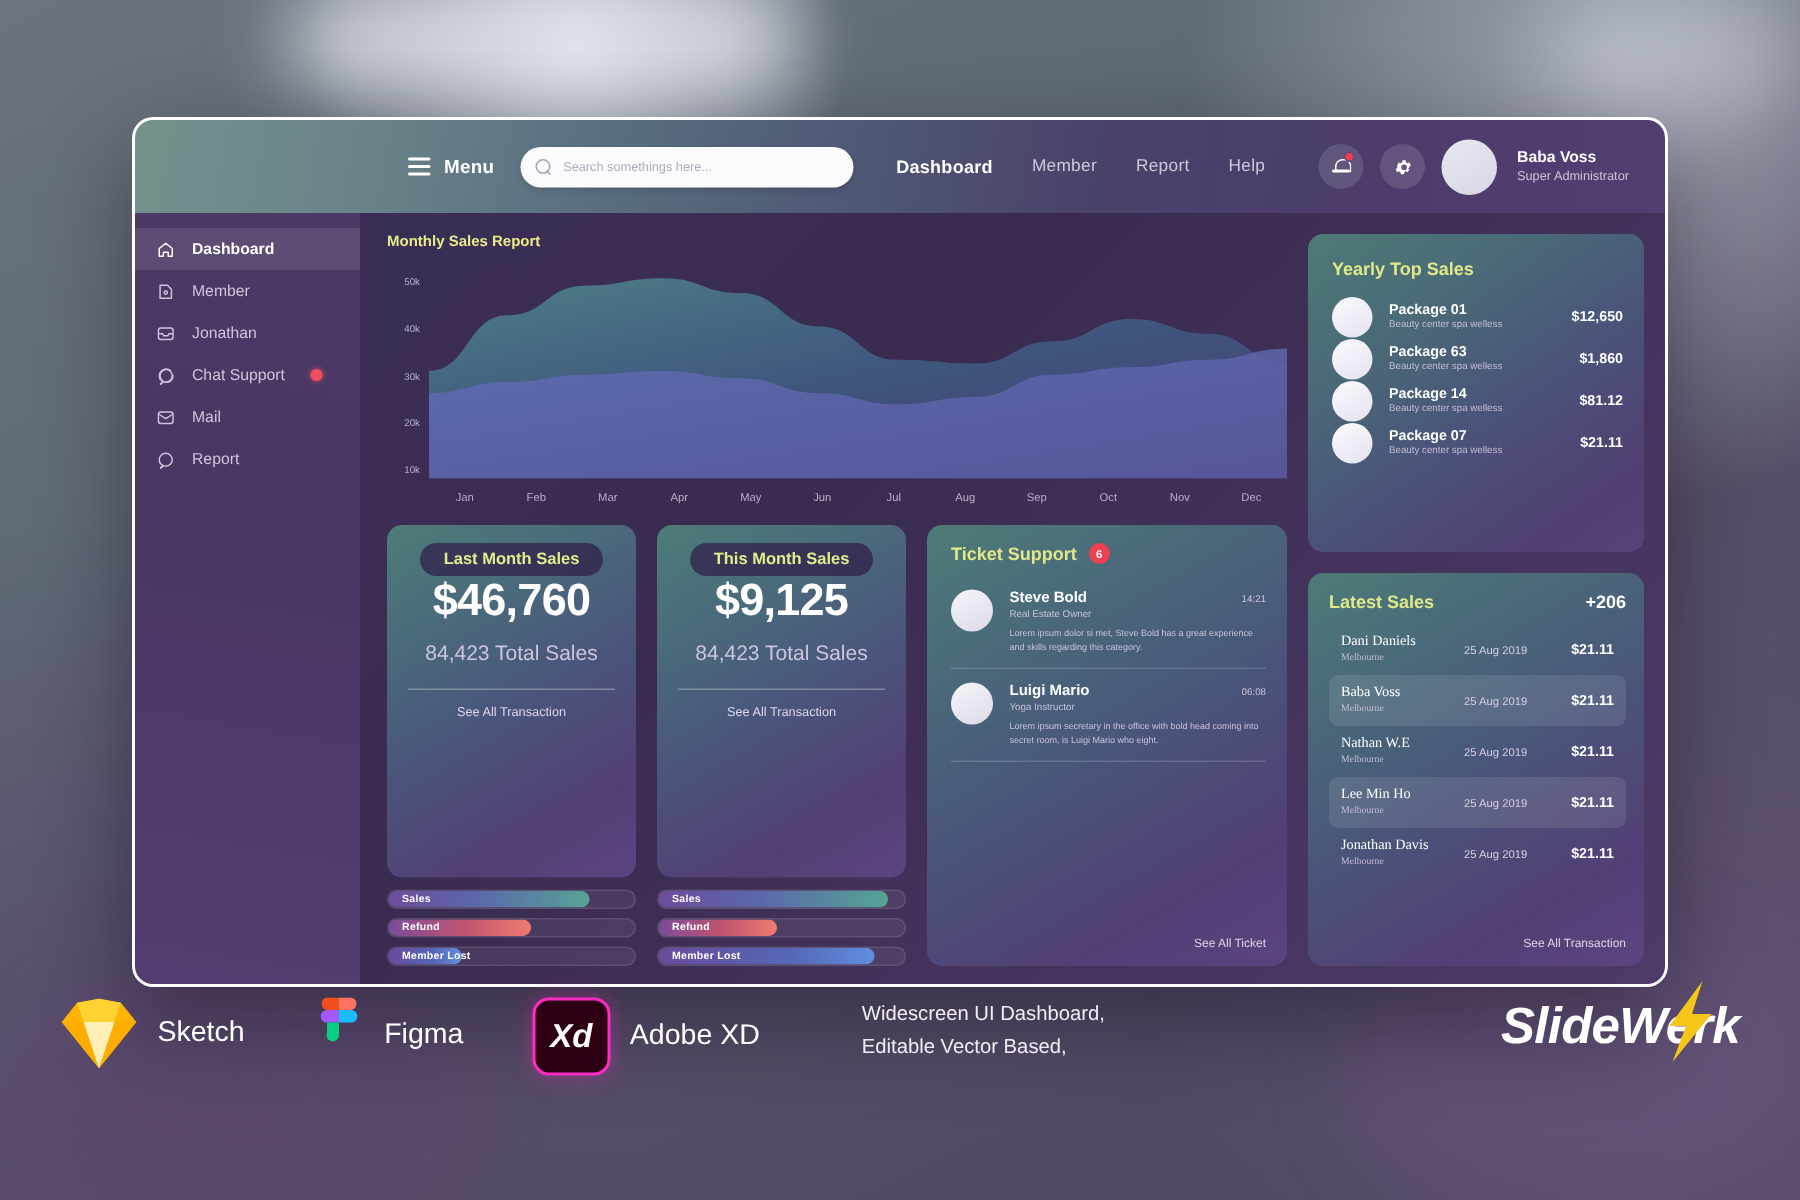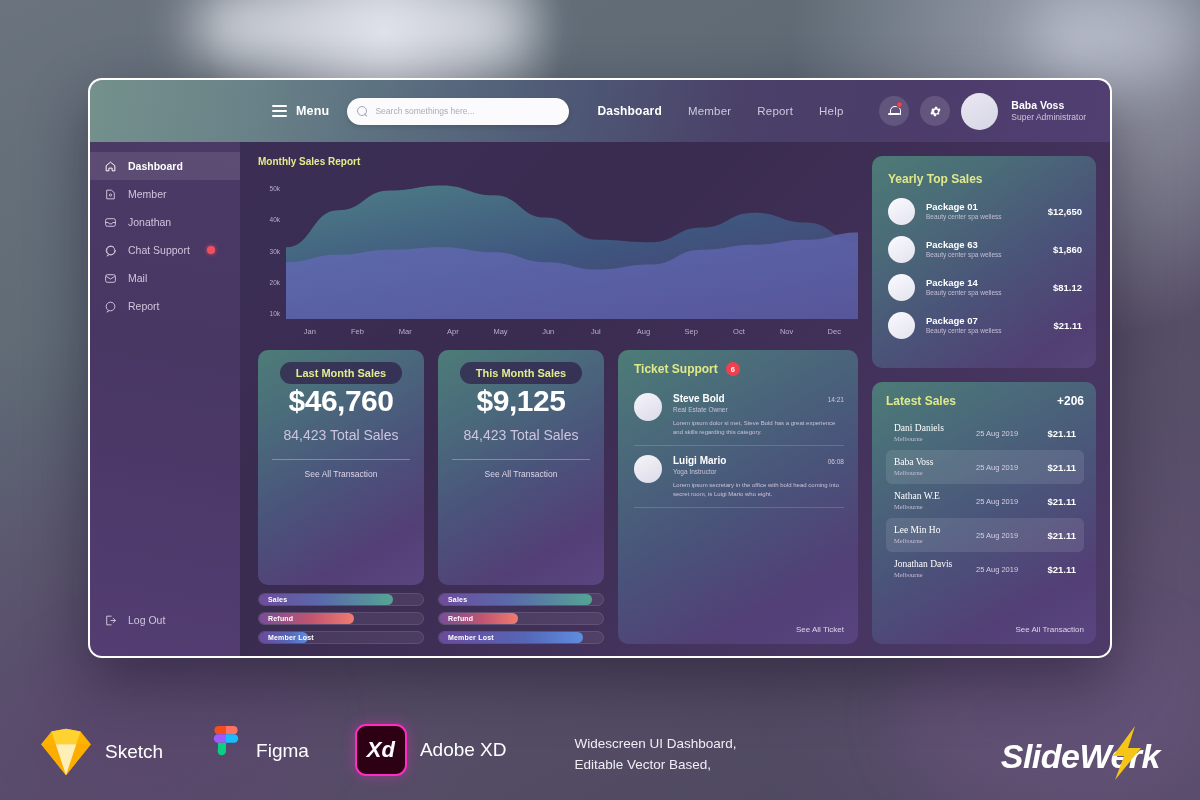--- a/index.html
+++ b/index.html
@@ -159,21 +159,21 @@
 
   
   .panel { border-radius: 10px; overflow: hidden; }
   .panel-top {
     background: linear-gradient(145deg, #4d7b76 0%, #4a6a78 28%, #4a5479 55%, #513f73 85%, #56447a 100%);
   }
   .panel-title { color: #dfe98a; font-size: 12px; font-weight: bold; }
 
   
   .yts { flex: 0 0 212px; padding: 16px 14px 10px 16px; display: flex; flex-direction: column; }
-  .yts-list { margin-top: 12px; display: flex; flex-direction: column; gap: 11px; }
+  .yts-list { margin-top: 12px; display: flex; flex-direction: column; gap: 1px; }
   .yts-row { display: flex; align-items: center; gap: 11px; }
   .yts-av { width: 27px; height: 27px; flex: 0 0 27px; border-radius: 50%; background: linear-gradient(150deg,#fafaff,#e4e3ee); }
   .yts-info { flex: 1; min-width: 0; line-height: 1.3; }
   .yts-name { color: #fff; font-size: 9.5px; font-weight: bold; }
   .yts-sub { color: #c4bcd4; font-size: 6.5px; }
   .yts-amt { color: #fff; font-size: 9.5px; font-weight: bold; white-space: nowrap; }
 
   
   .bottom-row { flex: 1; display: flex; gap: 14px; min-height: 0; }
   .sales-card {
@@ -261,22 +261,22 @@
   .l-who { width: 82px; flex: 0 0 82px; line-height: 1.25; font-family: Liberation Serif, serif; }
   .l-name { color: #fff; font-size: 9.5px; }
   .l-city { color: #c4bcd4; font-size: 6.5px; }
   .l-date { flex: 1; color: #d5cee3; font-size: 7.5px; }
   .l-amt { color: #fff; font-size: 9.5px; font-weight: bold; white-space: nowrap; }
   .l-foot { margin-top: auto; text-align: right; padding-top: 6px; }
   .l-foot span { color: #ded7ec; font-size: 8px; cursor: pointer; }
 
   
   .footer {
-    position: absolute; left: 0; right: 0; top: 641px; height: 135px;
-    display: flex; align-items: flex-end; padding: 0 40px;
+    position: absolute; left: 0; right: 0; top: 665px; height: 135px;
+    display: flex; align-items: flex-start; padding: 0 40px;
   }
   .tool { display: flex; align-items: center; gap: 13px; margin-right: 46px; }
   .tool-label { color: #fff; font-size: 19px; }
   .sketch-logo { width: 52px; height: 48px; }
   .figma-logo { width: 34px; height: 50px; }
   .xd-logo {
     width: 52px; height: 52px; border-radius: 11px;
     background: #2e0014; border: 2.5px solid #ff2bc2;
     display: flex; align-items: center; justify-content: center;
     color: #fff; font-size: 22px; font-weight: bold; font-style: italic;
@@ -381,27 +381,20 @@
       <div class="side-item">
         <svg class="side-ico" viewBox="0 0 24 24" fill="none" stroke="currentColor" stroke-width="1.8">
             <circle cx="12" cy="12" r="8"></circle>
             <path d="M7 20l-1.5 2.5L9 20" stroke-linejoin="round"></path>
           </svg>
         <span>Report</span>
       </div>
 
       <div class="side-spacer"></div>
 
-      <div class="side-item logout">
-        <svg class="side-ico" viewBox="0 0 24 24" fill="none" stroke="currentColor" stroke-width="1.8">
-            <path d="M14 4H5v16h9" stroke-linejoin="round"></path>
-            <path d="M17 8l4 4-4 4M21 12h-8" stroke-linecap="round"></path>
-          </svg>
-        <span>Log Out</span>
-      </div>
     </div>
 
     <div class="main">
 
       <div class="col-left">
 
         <div>
           <div class="chart-title">Monthly Sales Report</div>
           <div class="chart-area">
             <div class="y-axis">

